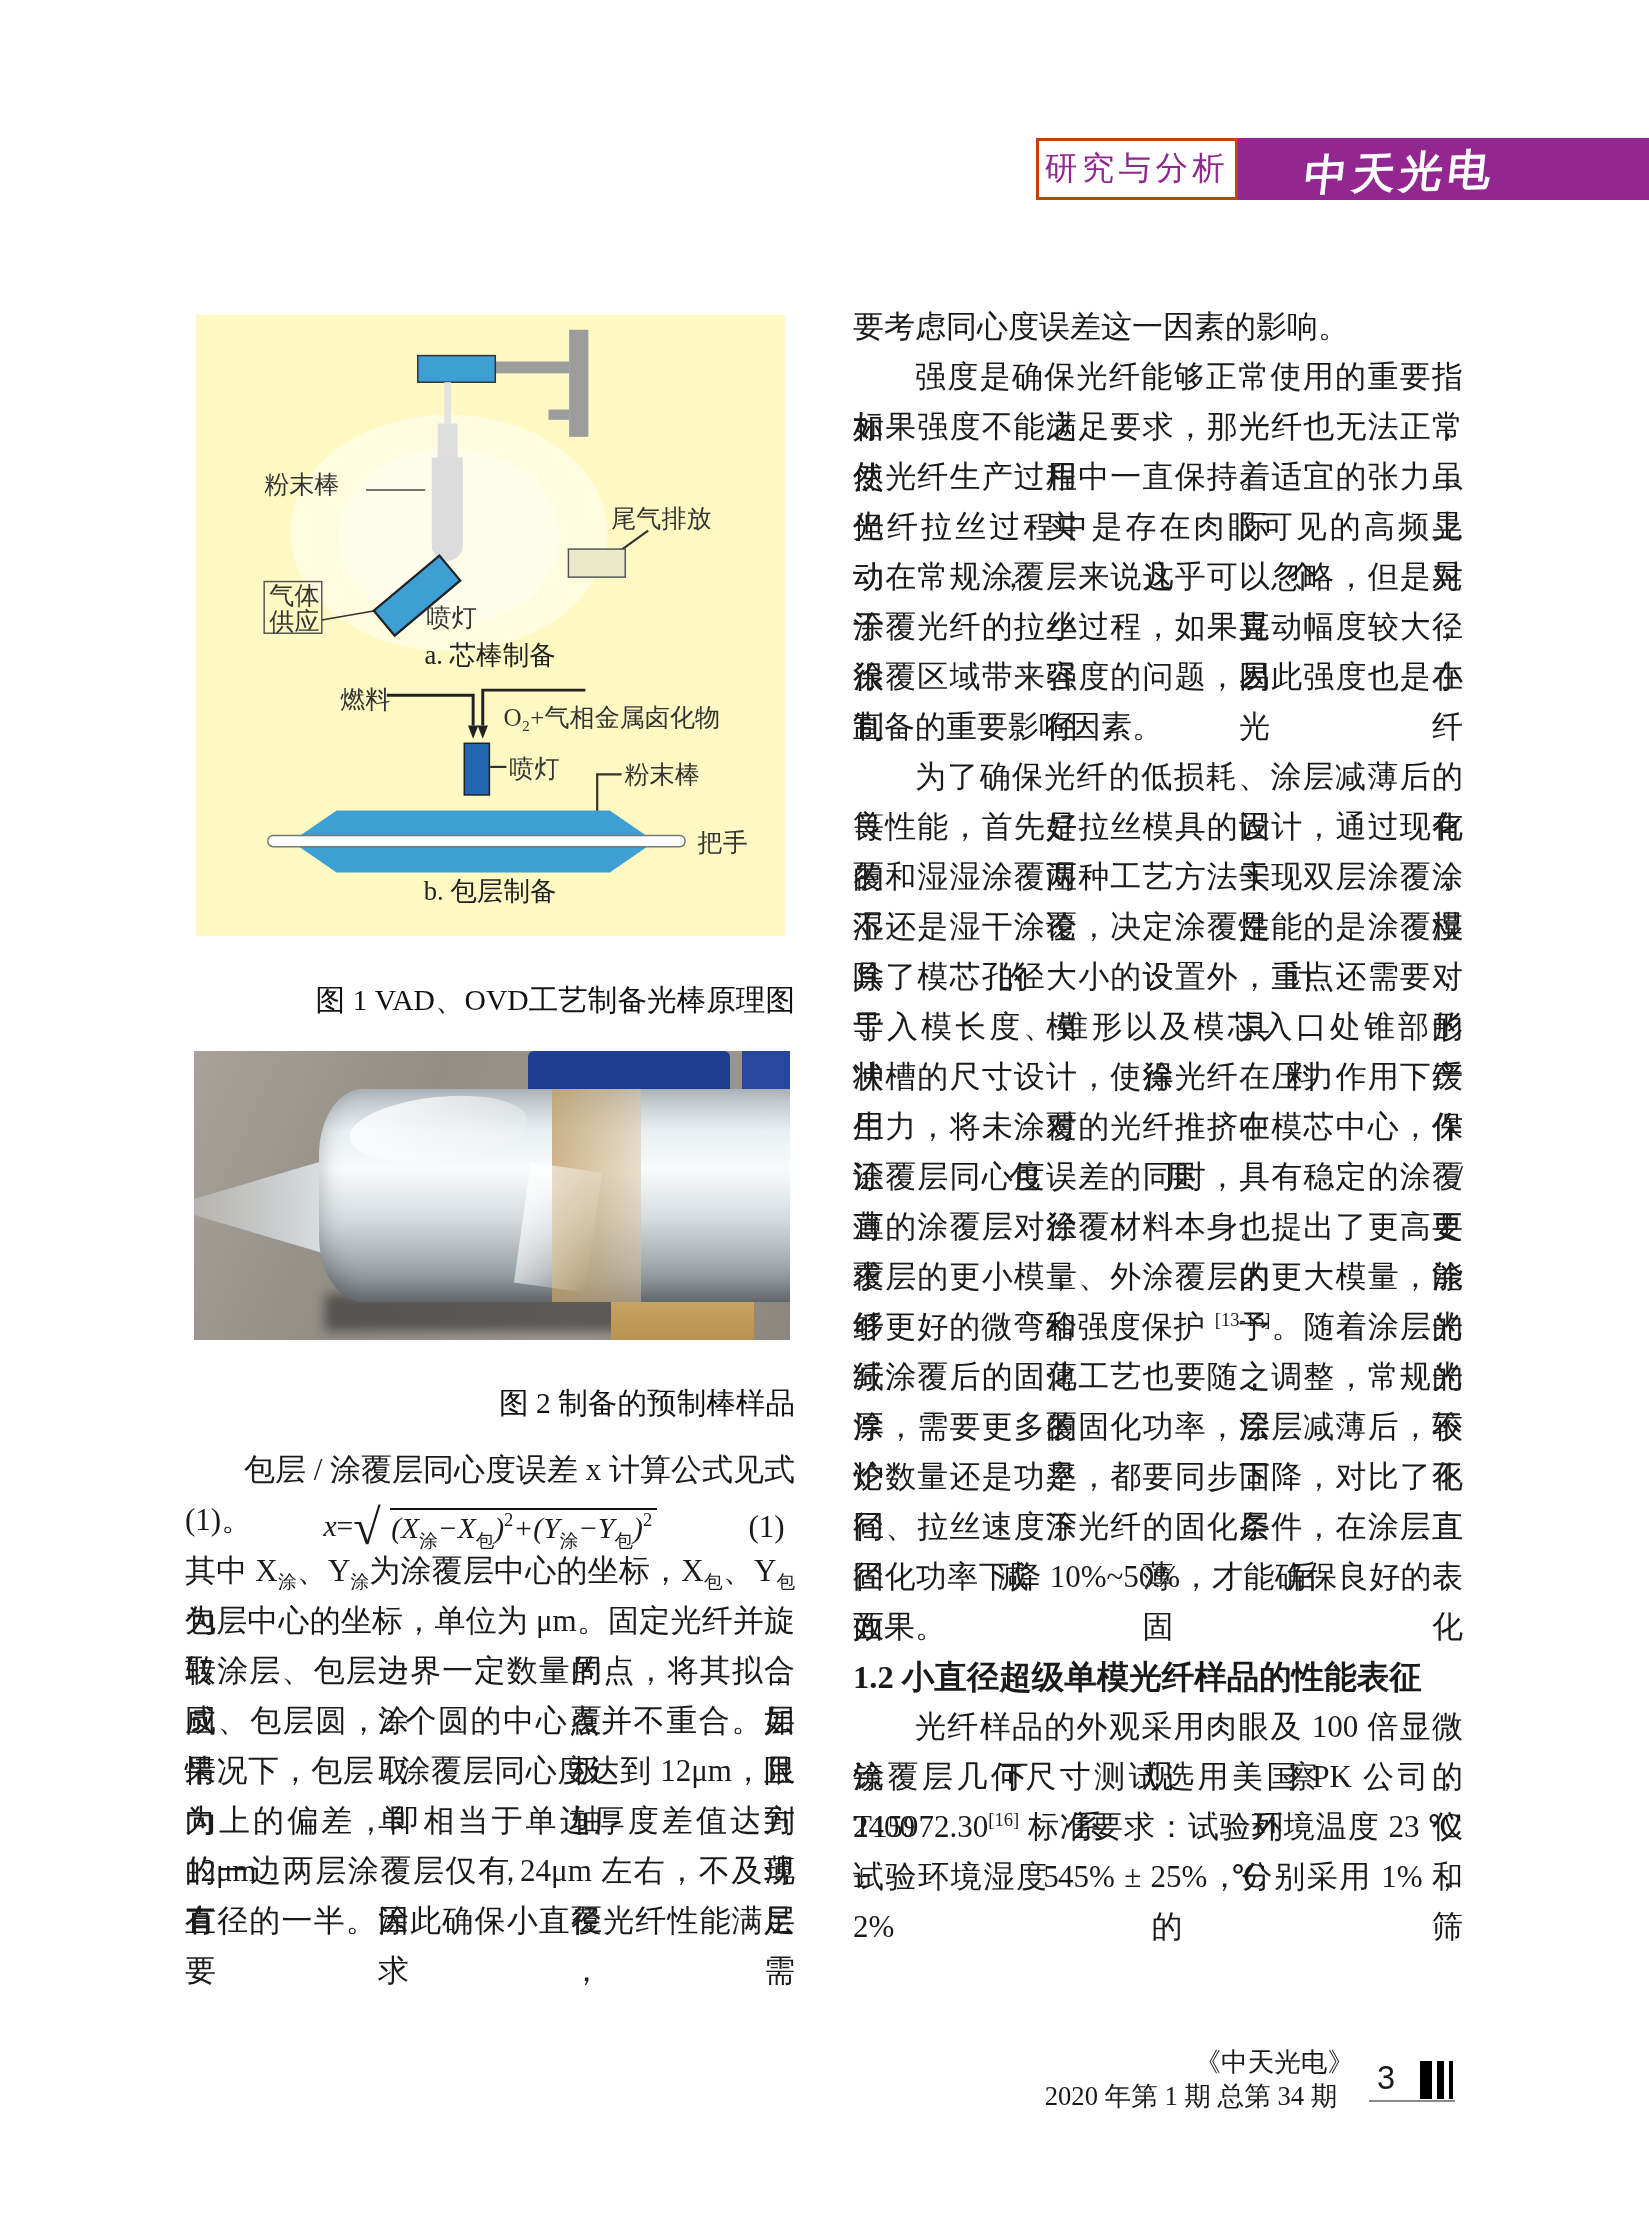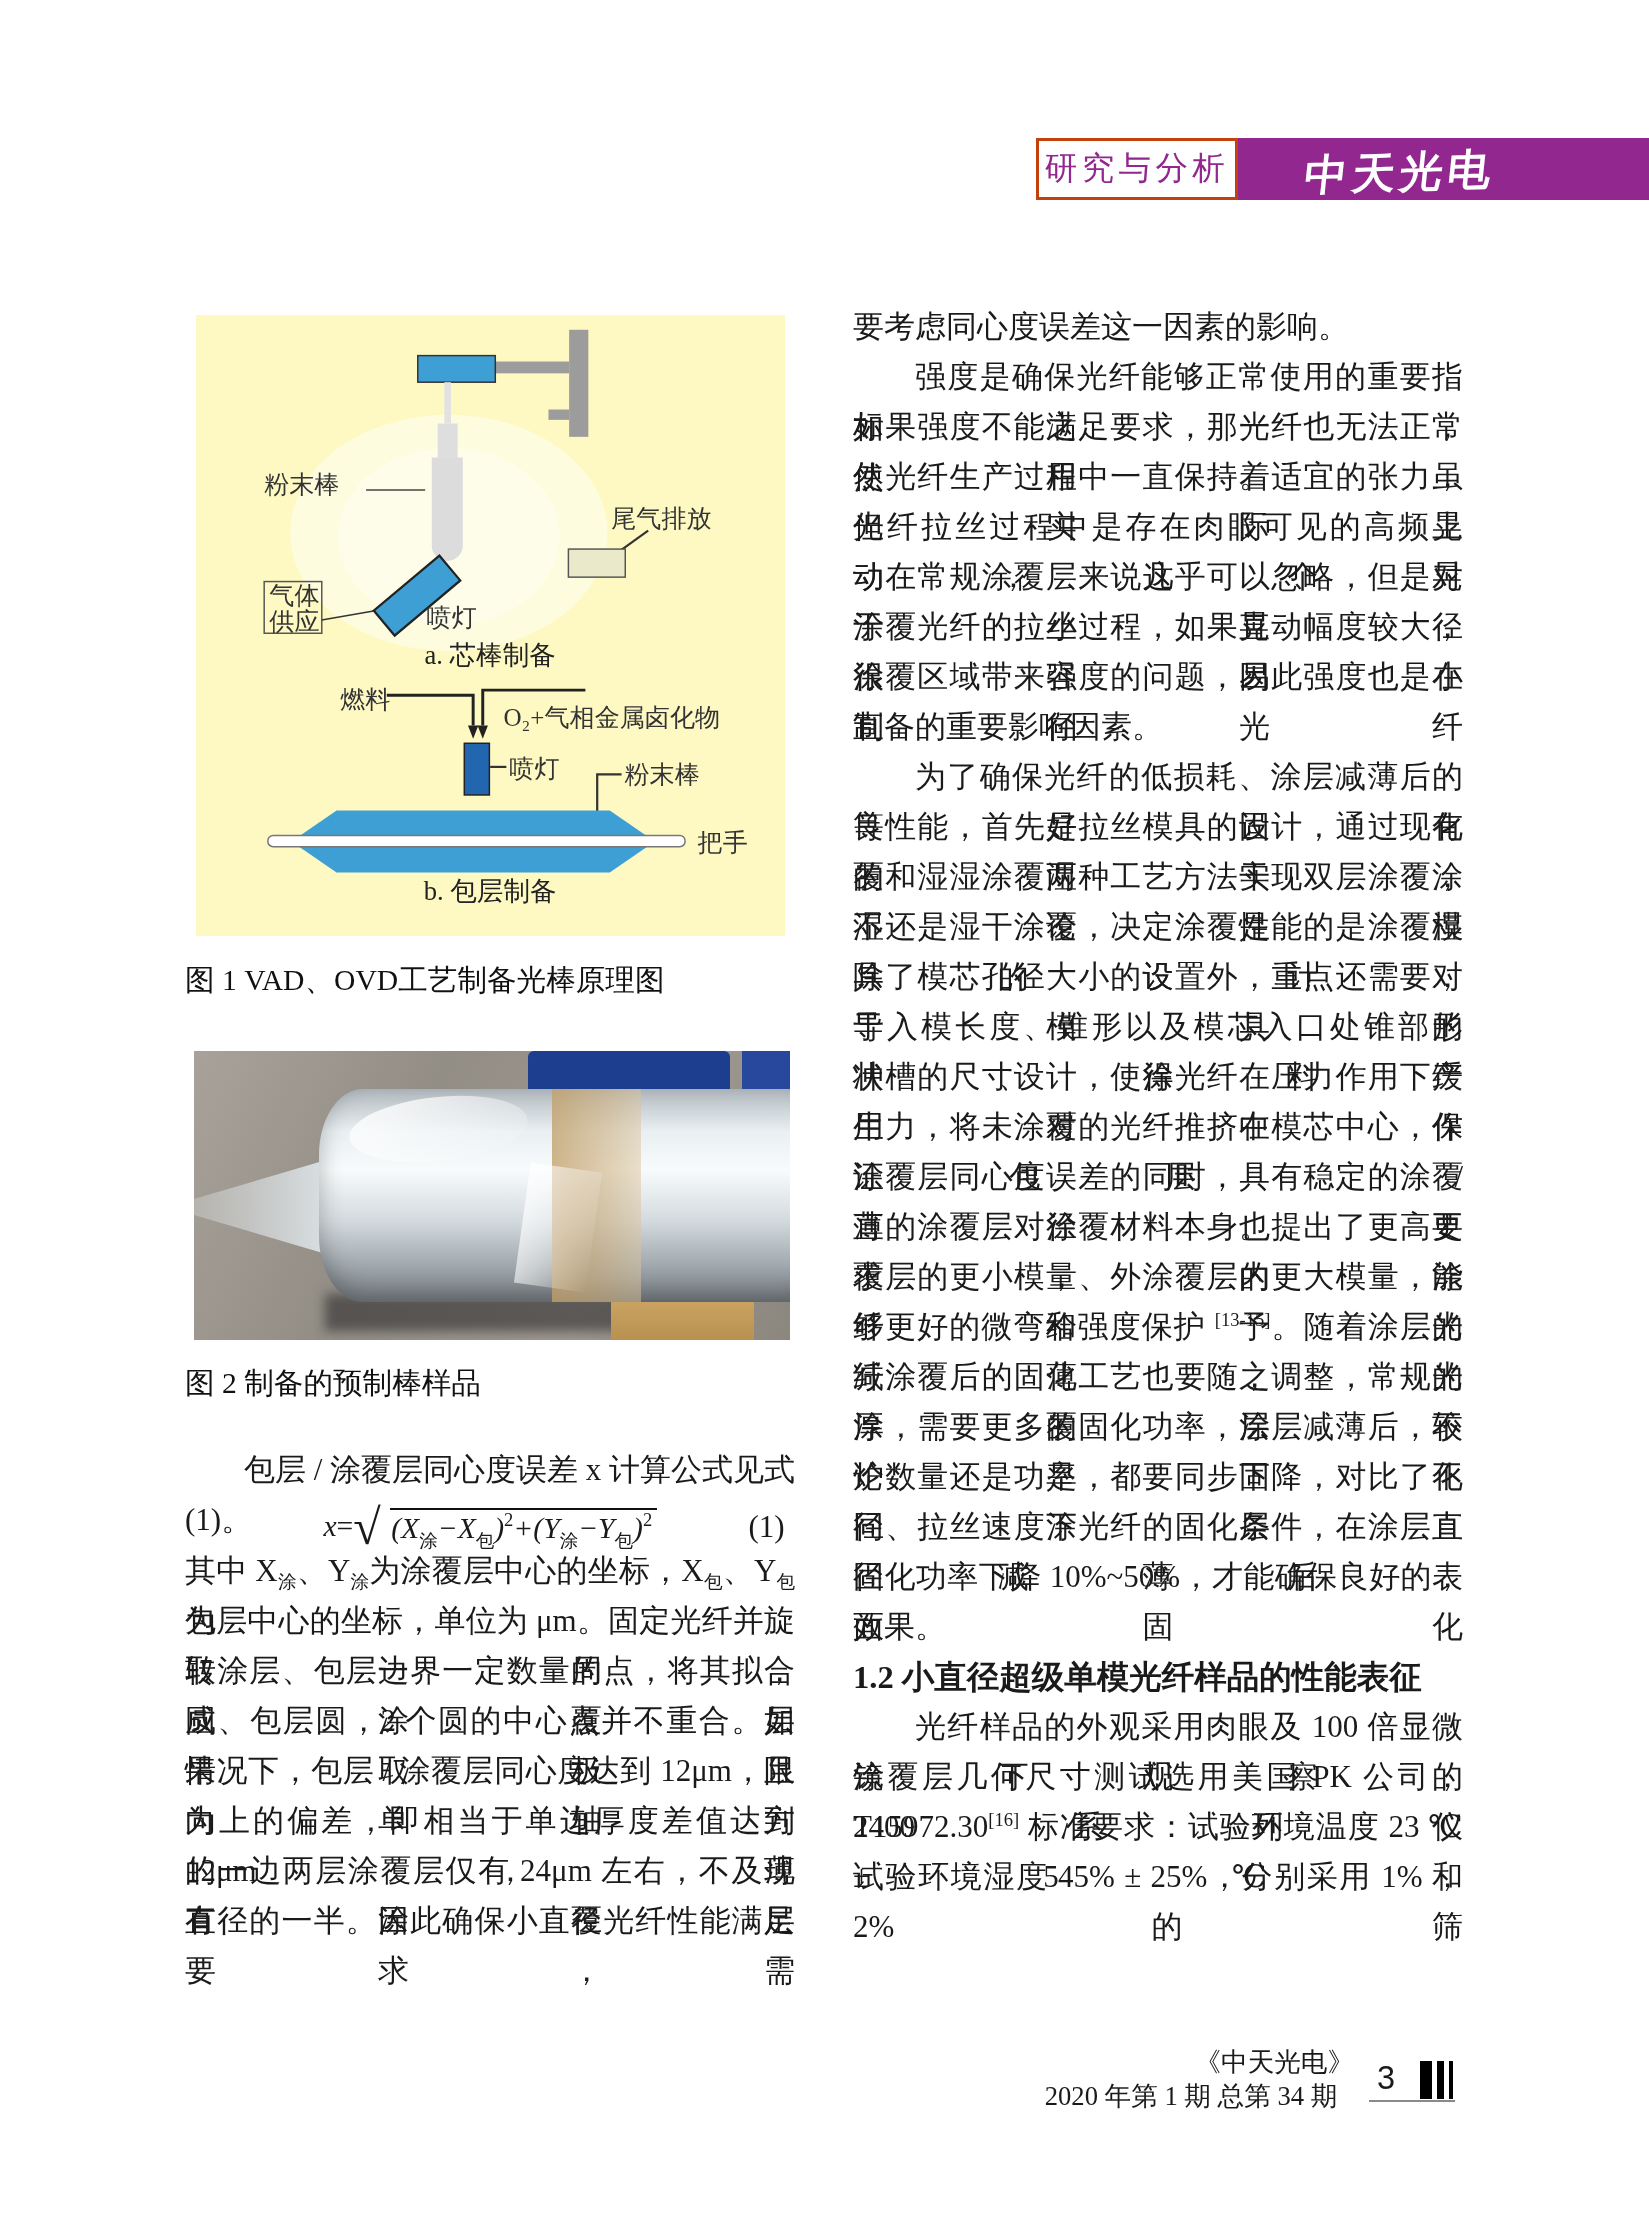--- a/index.html
+++ b/index.html
@@ -12,21 +12,21 @@
          letter-spacing:4.4px;transform:skewX(-8deg) rotate(-2deg);}
   .section-tag{position:absolute;left:1036px;top:138px;width:202px;height:62px;background:#ffffff;
          border:3px solid #c2410c;box-sizing:border-box;display:flex;align-items:center;
          justify-content:center;font-size:32.5px;color:#92278F;letter-spacing:4.4px;z-index:2;}
 
   
   .fig1{position:absolute;left:196px;top:315px;width:589px;height:621px;background:#fef9c3;}
   .fig1 svg{position:absolute;left:0;top:0;}
   .fig1 text{font-family:"Liberation Serif","DejaVu Serif",serif;fill:#333;font-size:34px;}
   .fig1 .cap{font-size:36px;fill:#222;}
-  .fig-caption{position:absolute;width:610px;text-align:left;font-size:29.6px;color:#111;}
+  .fig-caption{position:absolute;width:610px;text-align:right;font-size:29.6px;color:#111;margin-top:20px;}
 
   
   .fig2{position:absolute;left:194px;top:1051px;width:596px;height:289px;overflow:hidden;
         background:linear-gradient(115deg,#a8a29a 0%,#928d85 35%,#9d978f 70%,#8b867e 100%);}
   .f2-machine{position:absolute;left:56%;top:0;width:34%;height:17%;background:#1d3e8e;border-radius:5.9px;}
   .f2-machine2{position:absolute;left:92%;top:0;width:9%;height:26%;background:#27489c;}
   .f2-shadow{position:absolute;left:22%;top:84%;width:50%;height:13%;background:rgba(25,25,30,0.5);filter:blur(5.2px);}
   .f2-wood{position:absolute;left:70%;top:79%;width:24%;height:22%;
            background:linear-gradient(180deg,#d4ab6d,#b7904e);}
   .f2-cone{position:absolute;left:-1%;top:36%;width:26%;height:36%;

